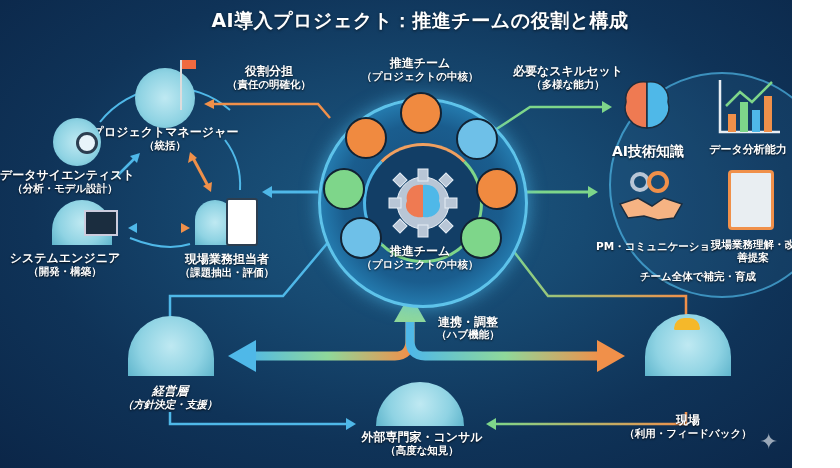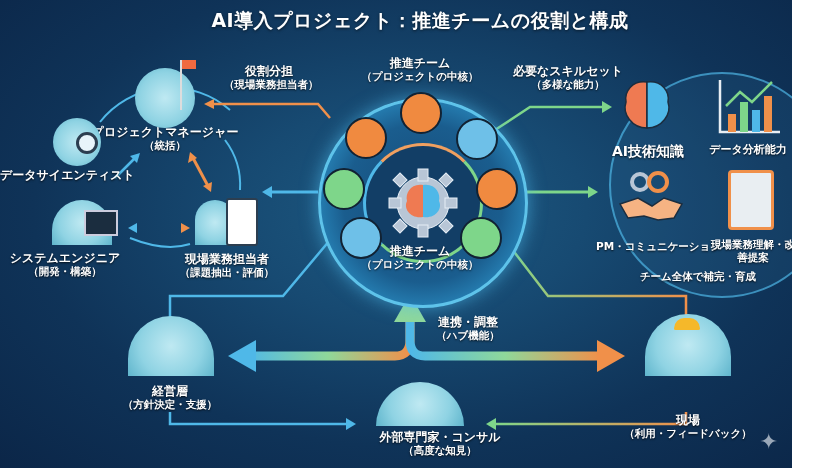--- a/index.html
+++ b/index.html
@@ -127,45 +127,46 @@
   <div class="abs" style="left:182px;top:60px;width:14px;height:9px;background:#f06a40;"></div>
   <div class="lbl" style="left:85px;top:125px;width:160px;">
     <span class="main">プロジェクトマネージャー</span>
     <span class="sub">（統括）</span>
   </div>
 
   <div class="circle-bg" style="left:53px;top:118px;width:48px;height:48px;"></div>
   <div class="abs" style="left:76px;top:132px;width:16px;height:16px;border-radius:50%;border:3px solid #2c3e50;background:#e8f4fa;"></div>
   <div class="lbl" style="left:0px;top:168px;width:130px;">
     <span class="main">データサイエンティスト</span>
+    <span class="sub">（分析・モデル設計）</span>
   </div>
 
   <div class="circle-bg" style="left:52px;top:200px;width:60px;height:45px;border-radius:30px 30px 0 0;"></div>
   <div class="abs" style="left:84px;top:210px;width:30px;height:22px;background:#1b2d3f;border:2px solid #ccd;"></div>
   <div class="lbl" style="left:5px;top:252px;width:120px;font-family:Liberation Mono, monospace;">
     <span class="main">システムエンジニア</span>
     <span class="sub">（開発・構築）</span>
   </div>
 
   <div class="circle-bg" style="left:195px;top:200px;width:40px;height:45px;border-radius:20px 20px 0 0;"></div>
   <div class="abs" style="left:226px;top:198px;width:28px;height:44px;background:#fff;border:2px solid #2c3e50;border-radius:3px;"></div>
   <div class="lbl" style="left:172px;top:252px;width:110px;">
     <span class="main">現場業務担当者</span>
     <span class="sub">（課題抽出・評価）</span>
   </div>
 
   <div class="lbl" style="left:224px;top:64px;width:90px;">
     <span class="main">役割分担</span>
-    <span class="sub">（現場業務担当者）</span>
+    <span class="sub">（責任の明確化）</span>
   </div>
   <div class="lbl" style="left:498px;top:64px;width:140px;">
     <span class="main">必要なスキルセット</span>
     <span class="sub">（多様な能力）</span>
   </div>
-  <div class="lbl" style="left:428px;top:315px;width:80px;">
+  <div class="lbl" style="left:428px;top:315px;width:80px;font-family:Liberation Serif, serif;">
     <span class="main">連携・調整</span>
     <span class="sub">（ハブ機能）</span>
   </div>
 
   <svg class="abs" style="left:622px;top:78px;" width="50" height="56" viewBox="0 0 50 56">
     <path d="M25 4 C10 2 2 14 4 24 C0 36 10 50 25 50Z" fill="#ef7a52" stroke="#1b2d3f" stroke-width="1.5"></path>
     <path d="M25 4 C40 2 48 14 46 24 C50 36 40 50 25 50Z" fill="#4fb8e8" stroke="#1b2d3f" stroke-width="1.5"></path>
   </svg>
   <div class="lbl" style="left:608px;top:143px;width:80px;font-size:14px;">AI技術知識</div>
 
@@ -185,32 +186,32 @@
     <path d="M2 34 L20 28 L34 36 L46 28 L64 34 L56 48 L40 50 L26 46 L10 48Z" fill="#f6b383" stroke="#1b2d3f" stroke-width="1.5"></path>
   </svg>
   <div class="lbl" style="left:596px;top:240px;width:120px;font-size:10.5px;">PM・コミュニケーション</div>
 
   <div class="abs" style="left:728px;top:170px;width:40px;height:54px;background:#e9eef2;border:3px solid #f0904a;border-radius:4px;"></div>
   <div class="lbl" style="left:708px;top:238px;width:90px;font-size:10.5px;white-space:normal;">現場業務理解・改善提案</div>
 
   <div class="lbl" style="left:628px;top:270px;width:140px;font-size:10.5px;">チーム全体で補完・育成</div>
 
   <div class="circle-bg" style="left:128px;top:316px;width:86px;height:60px;border-radius:43px 43px 0 0;"></div>
-  <div class="lbl" style="left:110px;top:384px;width:120px;">
+  <div class="lbl" style="left:110px;top:384px;width:120px;font-style:italic;">
     <span class="main">経営層</span>
     <span class="sub">（方針決定・支援）</span>
   </div>
 
   <div class="circle-bg" style="left:645px;top:314px;width:86px;height:62px;border-radius:43px 43px 0 0;"></div>
   <div class="abs" style="left:674px;top:318px;width:26px;height:12px;background:#f5b82a;border-radius:13px 13px 2px 2px;"></div>
   <div class="lbl" style="left:618px;top:384px;width:140px;margin-top:29px;">
     <span class="main">現場</span>
     <span class="sub">（利用・フィードバック）</span>
   </div>
 
   <div class="circle-bg" style="left:376px;top:382px;width:88px;height:44px;border-radius:44px 44px 0 0;"></div>
-  <div class="lbl" style="left:360px;top:430px;width:160px;text-align:center;">
+  <div class="lbl" style="left:342px;top:430px;width:160px;text-align:center;">
     <span class="main">外部専門家・コンサル</span>
     <span class="sub">（高度な知見）</span>
   </div>
 
   <div class="sparkle">✦</div>
 </div>
 
 </body></html>

